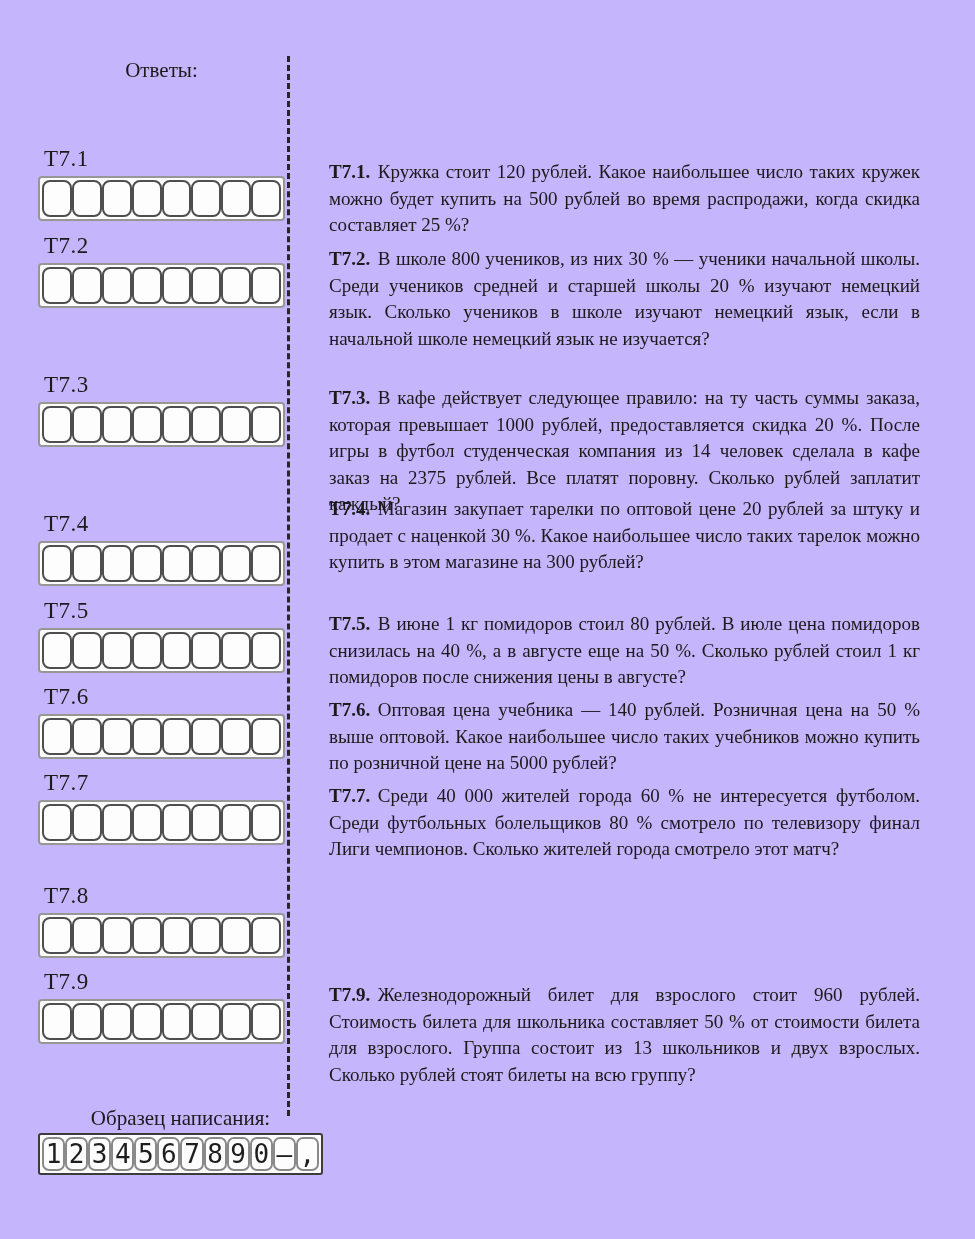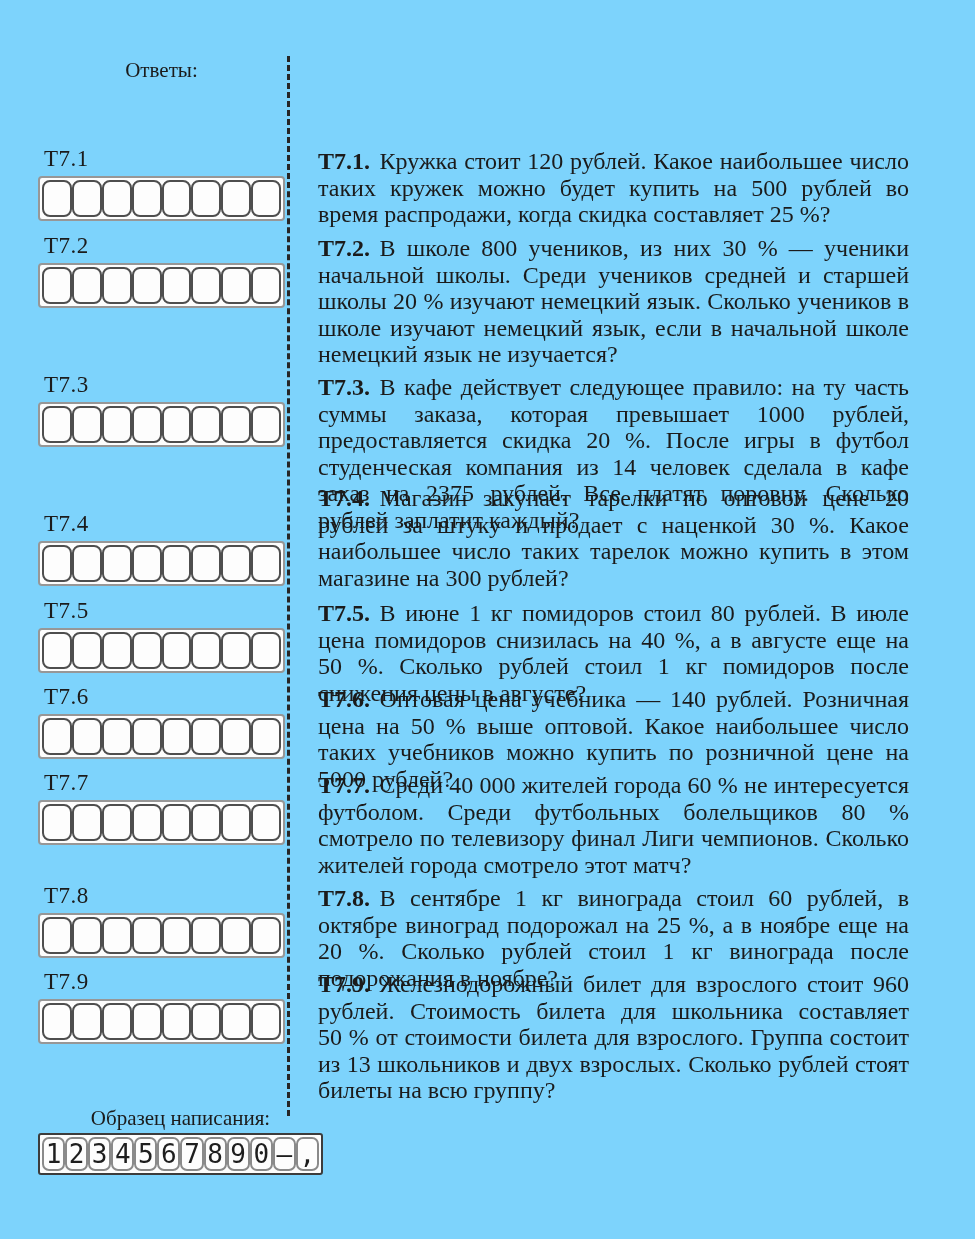--- a/index.html
+++ b/index.html
@@ -1,19 +1,19 @@
 <!DOCTYPE html>
 <html lang="ru"><head>
 <meta charset="utf-8">
 <style>
   html,body { margin:0; padding:0; background:#e8e8e8; }
   .page {
     position: relative;
     width: 975px; height: 1239px;
-    background: #7dd3fc;
+    background: #c4b5fd;
     font-family: "Liberation Serif", serif;
     color: #1b1b1b;
     overflow: hidden;
     margin: 0 auto;
   }
   
   .divider {
     position: absolute;
     left: 287px; top: 56px;
     height: 1060px; width: 0;
@@ -55,22 +55,22 @@
     position: absolute;
     left: 318px; width: 591px; top: 99px;
     margin: 0;
     text-align: center;
     font-size: 26px;
     font-weight: bold;
   }
   .problem {
     position: absolute;
     left: 318px; width: 591px;
-    margin: 0;
-    font-size: 24px;
+    margin: 11px;
+    font-size: 19px;
     line-height: 26.5px;
     text-align: justify;
     hyphens: auto;
     -webkit-hyphens: auto;
   }
   .problem b { margin-right: 0.4em; }
   
   .sample-label {
     position: absolute;
     left: 38px; width: 285px; top: 1106px;
@@ -226,21 +226,20 @@
   </div>
 
 
   <p class="problem" style="top:148px"><b>Т7.1.</b><span>Кружка стоит 120 рублей. Какое наибольшее число таких кружек можно будет купить на 500 рублей во время распродажи, когда скидка составляет 25&nbsp;%?</span></p>
   <p class="problem" style="top:235px"><b>Т7.2.</b><span>В школе 800 учеников, из них 30&nbsp;% — ученики начальной школы. Среди учеников средней и старшей школы 20&nbsp;% изучают немецкий язык. Сколько учеников в школе изучают немецкий язык, если в начальной школе немецкий язык не изучается?</span></p>
   <p class="problem" style="top:374px"><b>Т7.3.</b><span>В кафе действует следующее правило: на ту часть суммы заказа, которая превышает 1000 рублей, предоставляется скидка 20&nbsp;%. После игры в футбол студенческая компания из 14 человек сделала в кафе заказ на 2375 рублей. Все платят поровну. Сколько рублей заплатит каждый?</span></p>
   <p class="problem" style="top:485px"><b>Т7.4.</b><span>Магазин закупает тарелки по оптовой цене 20 рублей за штуку и продает с наценкой 30&nbsp;%. Какое наибольшее число таких тарелок можно купить в этом магазине на 300 рублей?</span></p>
   <p class="problem" style="top:600px"><b>Т7.5.</b><span>В июне 1 кг помидоров стоил 80 рублей. В июле цена помидоров снизилась на 40&nbsp;%, а в августе еще на 50&nbsp;%. Сколько рублей стоил 1 кг помидоров после снижения цены в августе?</span></p>
   <p class="problem" style="top:686px"><b>Т7.6.</b><span>Оптовая цена учебника — 140 рублей. Розничная цена на 50&nbsp;% выше оптовой. Какое наибольшее число таких учебников можно купить по розничной цене на 5000 рублей?</span></p>
   <p class="problem" style="top:772px"><b>Т7.7.</b><span>Среди 40&nbsp;000 жителей города 60&nbsp;% не интересуется футболом. Среди футбольных болельщиков 80&nbsp;% смотрело по телевизору финал Лиги чемпионов. Сколько жителей города смотрело этот матч?</span></p>
-  <p class="problem" style="top:885px"><b>Т7.8.</b><span>В сентябре 1 кг винограда стоил 60 рублей, в октябре виноград подорожал на 25&nbsp;%, а в ноябре еще на 20&nbsp;%. Сколько рублей стоил 1 кг винограда после подорожания в ноябре?</span></p>
   <p class="problem" style="top:971px"><b>Т7.9.</b><span>Железнодорожный билет для взрослого стоит 960 рублей. Стоимость билета для школьника составляет 50&nbsp;% от стоимости билета для взрослого. Группа состоит из 13 школьников и двух взрослых. Сколько рублей стоят билеты на всю группу?</span></p>
 
   <div class="sample-label">Образец написания:</div>
   <div class="sample-strip">
     <span class="sc">1</span>
     <span class="sc">2</span>
     <span class="sc">3</span>
     <span class="sc">4</span>
     <span class="sc">5</span>
     <span class="sc">6</span>

